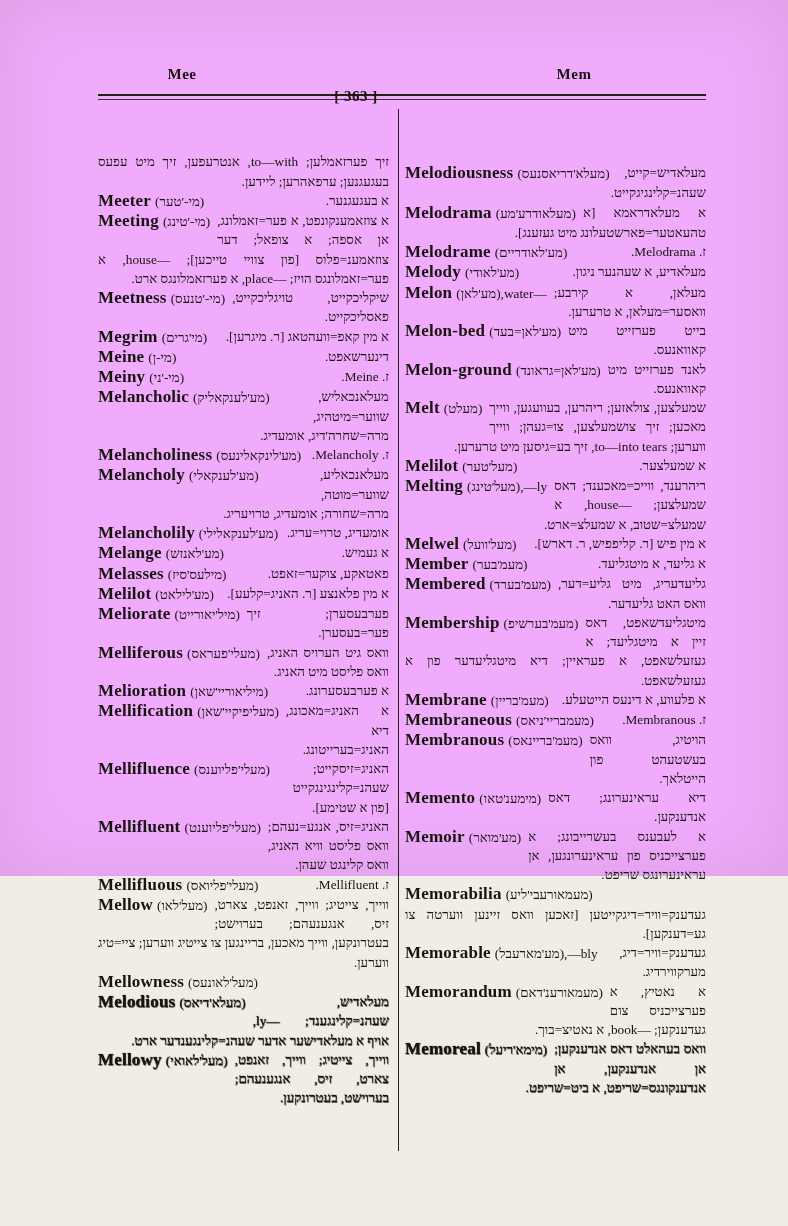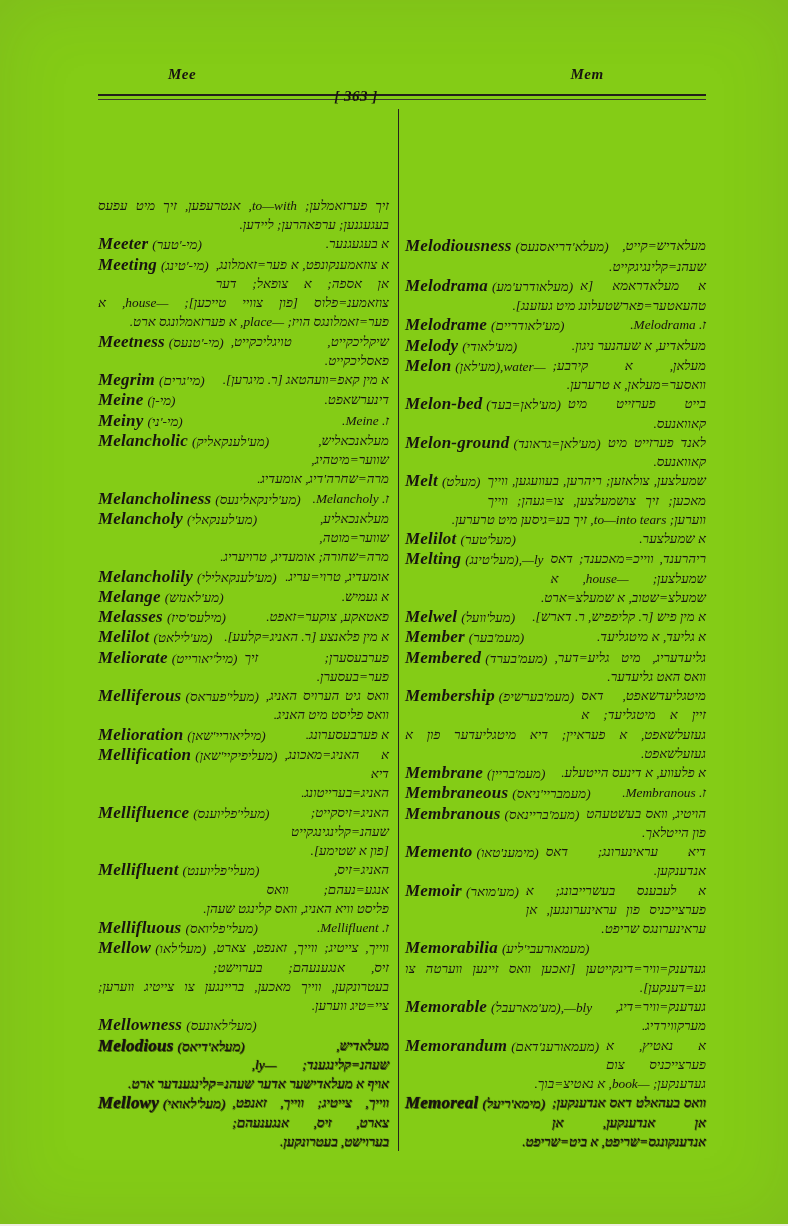--- a/index.html
+++ b/index.html
@@ -4,33 +4,32 @@
 <style>
   html,body{margin:0;padding:0;}
   body{
     width:788px;height:1226px;
     background:#efede6;
     font-family:"Liberation Serif","DejaVu Serif","DejaVu Sans",serif;
     color:#181410;
     overflow:hidden;
   }
   .sheet{
-    position:relative;width:788px;height:1224px;
-    background:#84cc16;
+    position:relative;width:788px;height:876px;
+    background:#f0abfc;
     box-shadow:inset 0 0 70px rgba(95,88,70,0.14);
-    font-style:italic;
   }
   .print{position:absolute;left:98px;top:66px;width:608px;}
   .running-head{position:relative;height:24px;font-weight:bold;font-size:15px;}
   .running-head .rh{position:absolute;transform:translateX(-50%);white-space:nowrap;letter-spacing:.5px;}
   .rh-left{left:84px;}
   .rh-num{left:258px;font-weight:bold;margin-top:22px;}
-  .rh-right{left:489px;}
+  .rh-right{left:476px;}
   .rule{height:3px;border-top:2px solid #24201a;border-bottom:1px solid #3a352c;margin-top:4px;}
-  .cols{display:flex;align-items:flex-end;margin-top:9px;}
+  .cols{display:flex;align-items:center;margin-top:9px;}
   .col{font-size:13.3px;line-height:19.25px;}
   .col-left{width:291px;}
   .divider{width:1px;background:#26221c;height:1042px;margin:0 6px 0 9px;}
   .col-right{flex:1;}
   .entry{direction:rtl;text-align:justify;-moz-text-align-last:right;text-align-last:right;}
   .hw{float:left;direction:ltr;unicode-bidi:isolate;margin-right:7px;white-space:nowrap;}
   .hw-en{font-weight:bold;letter-spacing:.2px;font-size:17px;}
   .hw-pron{margin-left:4px;unicode-bidi:isolate;}
   .hw-suffix{unicode-bidi:isolate;}
   .entry::after{content:"";display:block;clear:both;height:0;}

